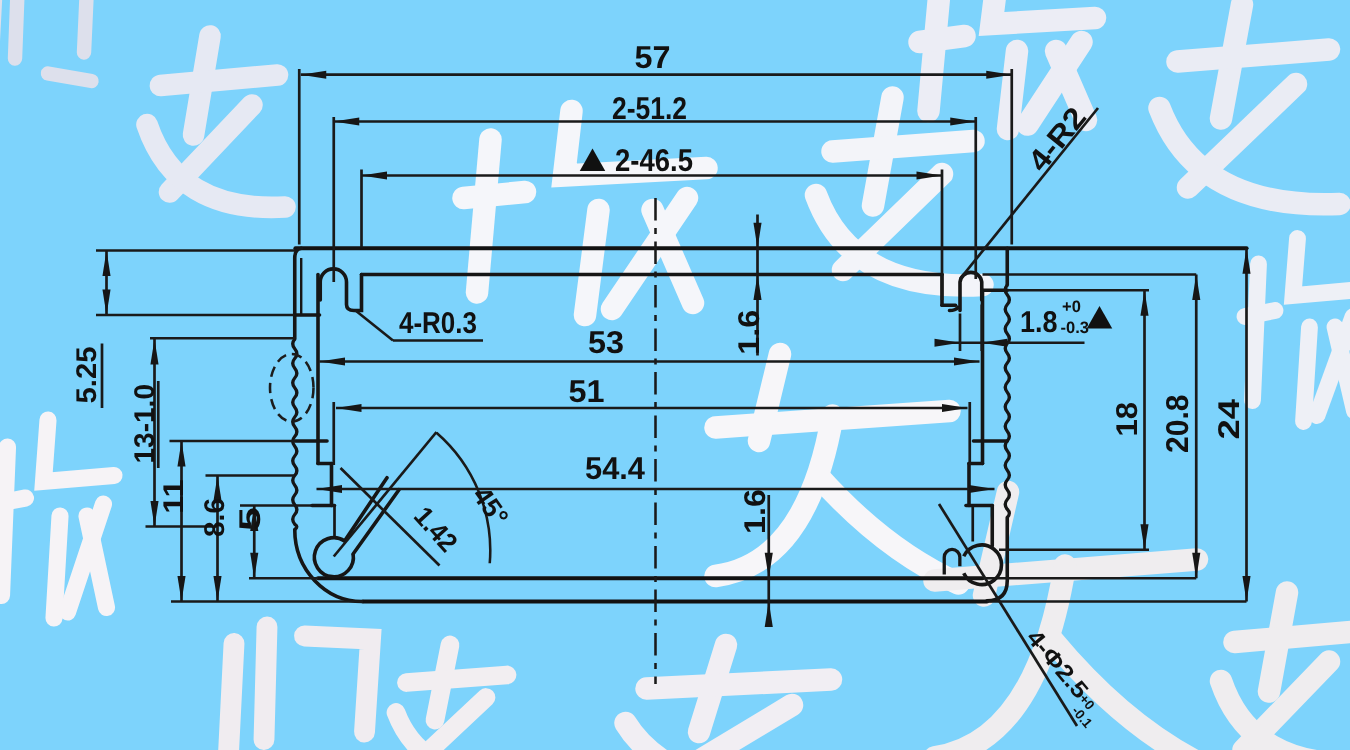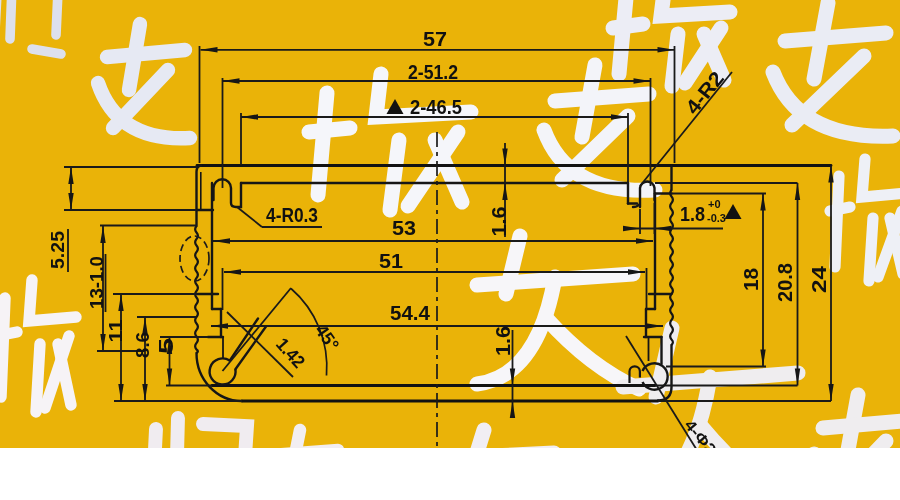--- a/index.html
+++ b/index.html
@@ -1,15 +1,15 @@
 <!DOCTYPE html>
 <html><head><meta charset="utf-8">
 <style>
 html,body{margin:0;padding:0;}
-#page{width:900px;height:448px;background:#eab308;overflow:hidden;position:relative;}
+#page{width:900px;height:500px;background:#7dd3fc;overflow:hidden;position:relative;}
 </style></head>
 <body>
 <div id="page">
 <svg width="900" height="500" viewBox="0 0 900 500">
 <path d="M -3,-7 L -6,50" stroke="#dde0ec" stroke-width="9.6" fill="none" stroke-linecap="round"></path>
 <path d="M 12,-14 L 10,39" stroke="#dde0ec" stroke-width="9.6" fill="none" stroke-linecap="round"></path>
 <path d="M 29,-10 L 58,-9 L 56,35" stroke="#dde0ec" stroke-width="9.6" fill="none" stroke-linecap="round"></path>
 <path d="M 32,49 L 61,54" stroke="#dde0ec" stroke-width="9.6" fill="none" stroke-linecap="round"></path>
 <path d="M 140,24 L 129,90" stroke="#e6e9f3" stroke-width="14.4" fill="none" stroke-linecap="round"></path>
 <path d="M 107,57 L 185,50" stroke="#e6e9f3" stroke-width="14.4" fill="none" stroke-linecap="round"></path>

